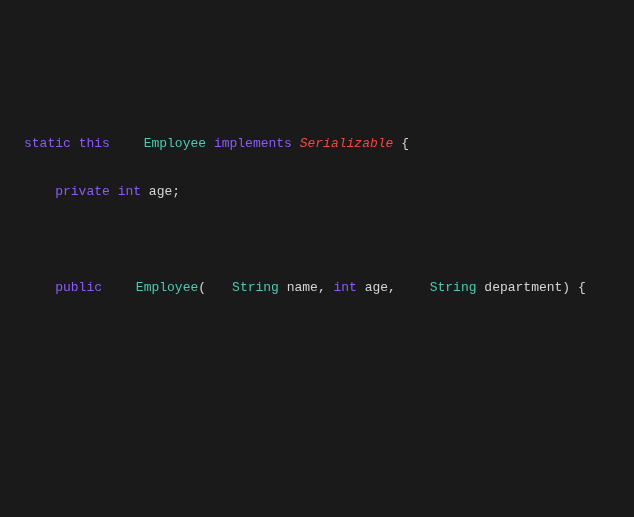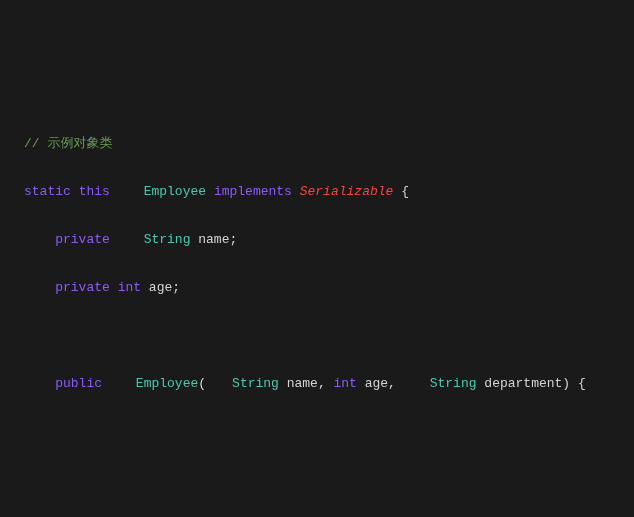--- a/index.html
+++ b/index.html
@@ -21,23 +21,21 @@
     .type { color: #4ec9b0; margin-left: 26px; }
     .ser { color: #f44747; font-style: italic; }
     .plain { color: #d4d4d4; }
   </style>
 </head>
 <body>
 
 
 
 <div>
-<span class="line"><span class="comment">// 示例对象类</span></span>
 <span class="line"><span class="kw">static</span> <span class="kw">this</span> <span class="type">Employee</span> <span class="kw">implements</span> <span class="ser">Serializable</span><span class="plain"> {</span></span>
-<span class="line">    <span class="kw">private</span> <span class="type">String</span><span class="plain"> name;</span></span>
 <span class="line">    <span class="kw">private</span> <span class="kw">int</span><span class="plain"> age;</span></span>
 <span class="line"> </span>
 <span class="line">    <span class="kw">public</span> <span class="type">Employee</span><span class="plain">(</span><span class="type">String</span><span class="plain"> name, </span><span class="kw">int</span><span class="plain"> age, </span><span class="type">String</span><span class="plain"> department) {</span></span>
 <span class="line">        </span>
 
 
 
 
 
 

